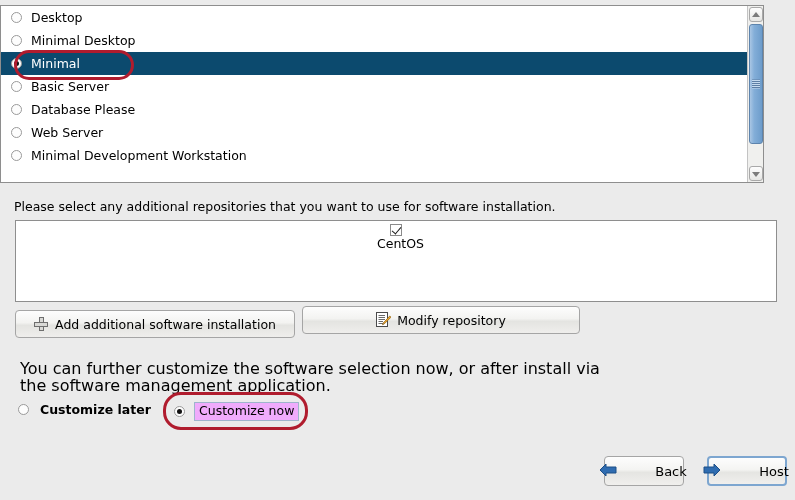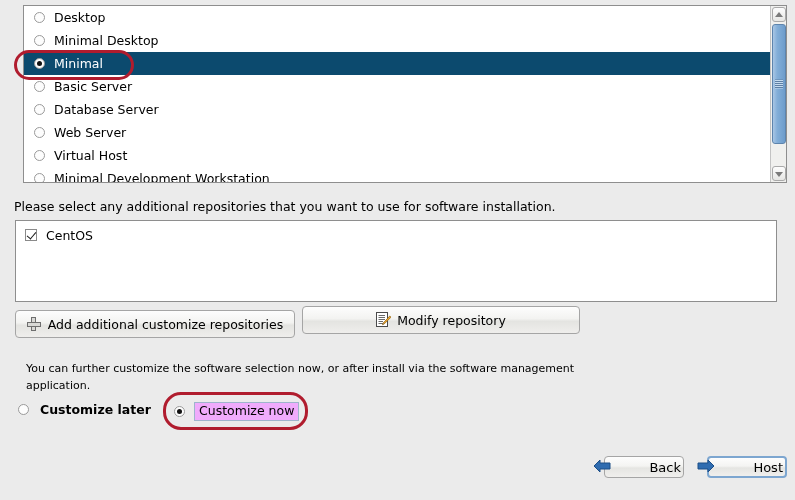--- a/index.html
+++ b/index.html
@@ -13,21 +13,21 @@
     font-family: "DejaVu Sans", sans-serif;
     font-size: 12.5px;
     color: #000000;
     overflow: hidden;
     position: relative;
   }
 
   
   #group-list-box {
     position: absolute;
-    left: 23px;
+    left: 0;
     top: 5px;
     width: 764px;
     height: 178px;
     background: #ffffff;
     border: 1px solid #8e8e8e;
     box-sizing: border-box;
     overflow: hidden;
   }
   #group-list-viewport {
     position: absolute;
@@ -181,20 +181,21 @@
     background: #ffffff;
     border: 1px solid #8e8e8e;
     box-sizing: border-box;
   }
   #repo-row {
     display: flex;
     align-items: center;
     height: 22px;
     padding-left: 9px;
     margin-top: 3px;
+    flex-direction: column;
   }
   .checkbox {
     width: 12px;
     height: 12px;
     border: 1px solid #8a8a8a;
     background: #ffffff;
     box-sizing: border-box;
     display: inline-block;
     position: relative;
     margin-right: 9px;
@@ -266,24 +267,24 @@
     position: relative;
     width: 15px;
     height: 16px;
     margin-right: 6px;
     flex: 0 0 auto;
   }
 
   
   #customize-text {
     position: absolute;
-    left: 26px;
+    left: 20px;
     top: 360px;
     width: 600px;
-    font-size: 11px;
+    font-size: 16px;
     line-height: 17px;
   }
   #customize-later {
     position: absolute;
     left: 18px;
     top: 402px;
     display: flex;
     align-items: center;
   }
   #customize-later .label { margin-left: 2px; font-weight: bold; }
@@ -297,28 +298,28 @@
   #customize-now-label {
     border: 1px solid #9fb4cd;
     background: #f0abfc;
     padding: 1px 4px 2px 4px;
     line-height: 14px;
   }
 
   
   .navbutton {
     position: absolute;
-    height: 22px;
+    height: 30px;
     background: linear-gradient(#fdfdfd 0%, #f4f4f2 45%, #e5e5e2 55%, #f0efed 100%);
     border: 1px solid #a5a5a5;
     border-radius: 4px;
     box-sizing: border-box;
     display: flex;
     align-items: center;
-    justify-content: flex-end;
+    justify-content: center;
     font-size: 13px;
     gap: 36px;
   }
   #btn-back { left: 604px; top: 456px; width: 80px; }
   #btn-next {
     left: 707px;
     top: 456px;
     width: 80px;
     border: 2px solid #7da6d0;
   }
@@ -345,32 +346,28 @@
       <span class="label">Minimal</span>
     </div>
 
     <div class="group-row">
       <span class="radio"></span>
       <span class="label">Basic Server</span>
     </div>
 
     <div class="group-row">
       <span class="radio"></span>
-      <span class="label">Database Server</span>
+      <span class="label">Database Please</span>
     </div>
 
     <div class="group-row">
       <span class="radio"></span>
       <span class="label">Web Server</span>
     </div>
 
-    <div class="group-row">
-      <span class="radio"></span>
-      <span class="label">Virtual Host</span>
-    </div>
 
     <div class="group-row">
       <span class="radio"></span>
       <span class="label">Minimal Development Workstation</span>
     </div>
 
   </div>
 
   <div id="group-scrollbar">
     <div class="sb-btn up">
@@ -391,21 +388,21 @@
 
 <div id="repo-box">
   <div id="repo-row">
     <span class="checkbox checked"></span>
     <span class="label">CentOS</span>
   </div>
 </div>
 
 <div class="gbutton" id="btn-add-repo">
   <span class="plus-icon"></span>
-  <span>Add additional customize repositories</span>
+  <span>Add additional software installation</span>
 </div>
 
 <div class="gbutton" id="btn-modify-repo">
   <span class="doc-icon">
     <svg width="15" height="16" viewBox="0 0 15 16">
       <rect x="0.5" y="0.5" width="11" height="14" fill="#ffffff" stroke="#4a4a4a"></rect>
       <line x1="2.5" y1="3.5" x2="9" y2="3.5" stroke="#6b6b6b"></line>
       <line x1="2.5" y1="5.5" x2="9" y2="5.5" stroke="#6b6b6b"></line>
       <line x1="2.5" y1="7.5" x2="9" y2="7.5" stroke="#6b6b6b"></line>
       <line x1="2.5" y1="9.5" x2="7" y2="9.5" stroke="#6b6b6b"></line>

